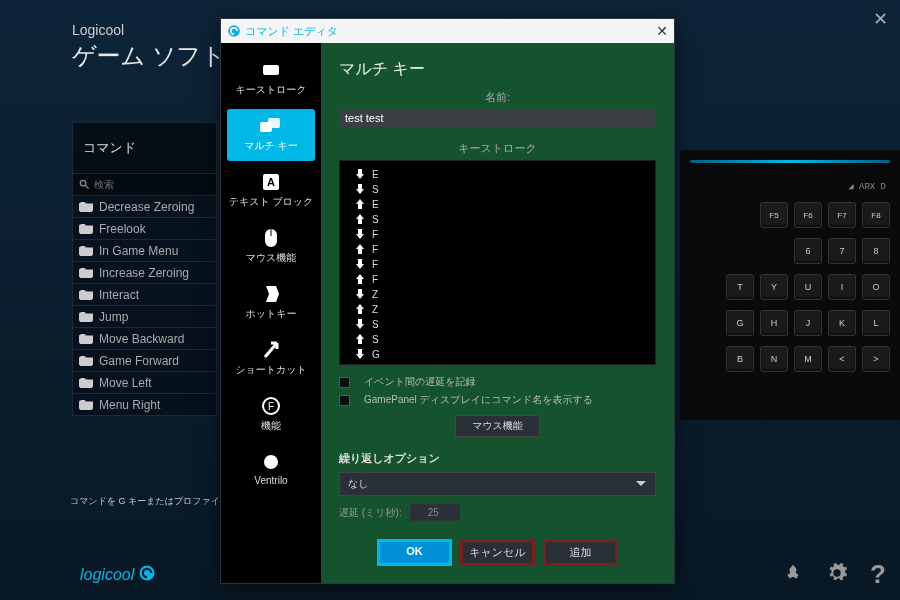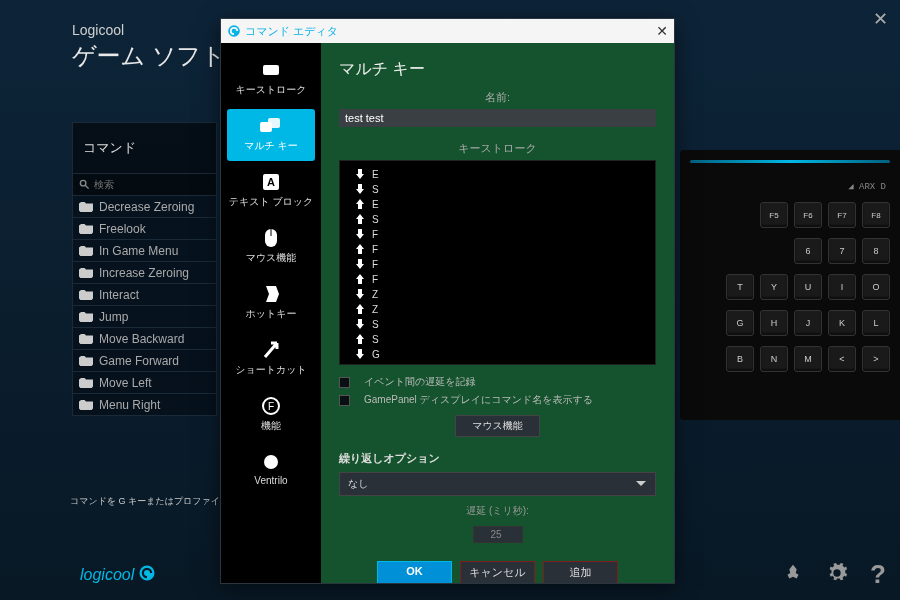--- a/index.html
+++ b/index.html
@@ -65,25 +65,25 @@
 
 .checkbox-row { display: flex; align-items: center; gap: 14px; margin-bottom: 4px; font-size: 10px; color: #bbb; }
 .checkbox-row .cb { width: 11px; height: 11px; background: #0a0f14; border: 1px solid #555; }
 
 .record-btn { display: block; margin: 8px auto 14px auto; background: #2a3038; border: 1px solid #444; color: #ddd; font-size: 10px; padding: 3px 16px; cursor: pointer; }
 
 .section-label { font-size: 11px; color: #ddd; font-weight: bold; margin-bottom: 6px; }
 .dropdown { width: 100%; background: #2a3038; border: 1px solid #444; color: #ddd; font-size: 10px; padding: 4px 8px; display: flex; justify-content: space-between; align-items: center; cursor: pointer; margin-bottom: 8px; }
 .dropdown .chev svg { width: 12px; height: 8px; fill: #ccc; }
 
-.delay-row { display: flex; align-items: center; gap: 8px; font-size: 10px; color: #999; flex-direction: column; }
+.delay-row { display: flex; align-items: center; gap: 8px; font-size: 10px; color: #999; }
 .delay-input { background: #2a3038; border: 1px solid #333; color: #888; font-size: 10px; padding: 2px 17px; width: 50px; }
 
 .modal-buttons { display: flex; gap: 8px; justify-content: center; margin-top: 18px; }
-.modal-btn { padding: 3px 0; width: 75px; font-size: 11px; border: 1px solid #7f1d1d; cursor: pointer; text-align: center; }
+.modal-btn { padding: 3px 0; width: 75px; font-size: 11px; border: 3px solid #7f1d1d; cursor: pointer; text-align: center; }
 .modal-btn.ok { background: #0090d8; color: #fff; border-color: #00b8e6; font-weight: bold; }
 .modal-btn.sec { background: #2a3038; color: #ddd; }
 </style>
 </head>
 <body>
 
 <div class="bg-window">
   <div class="bg-close">✕</div>
   <div class="bg-header">
     <div class="bg-brand">Logicool</div>

